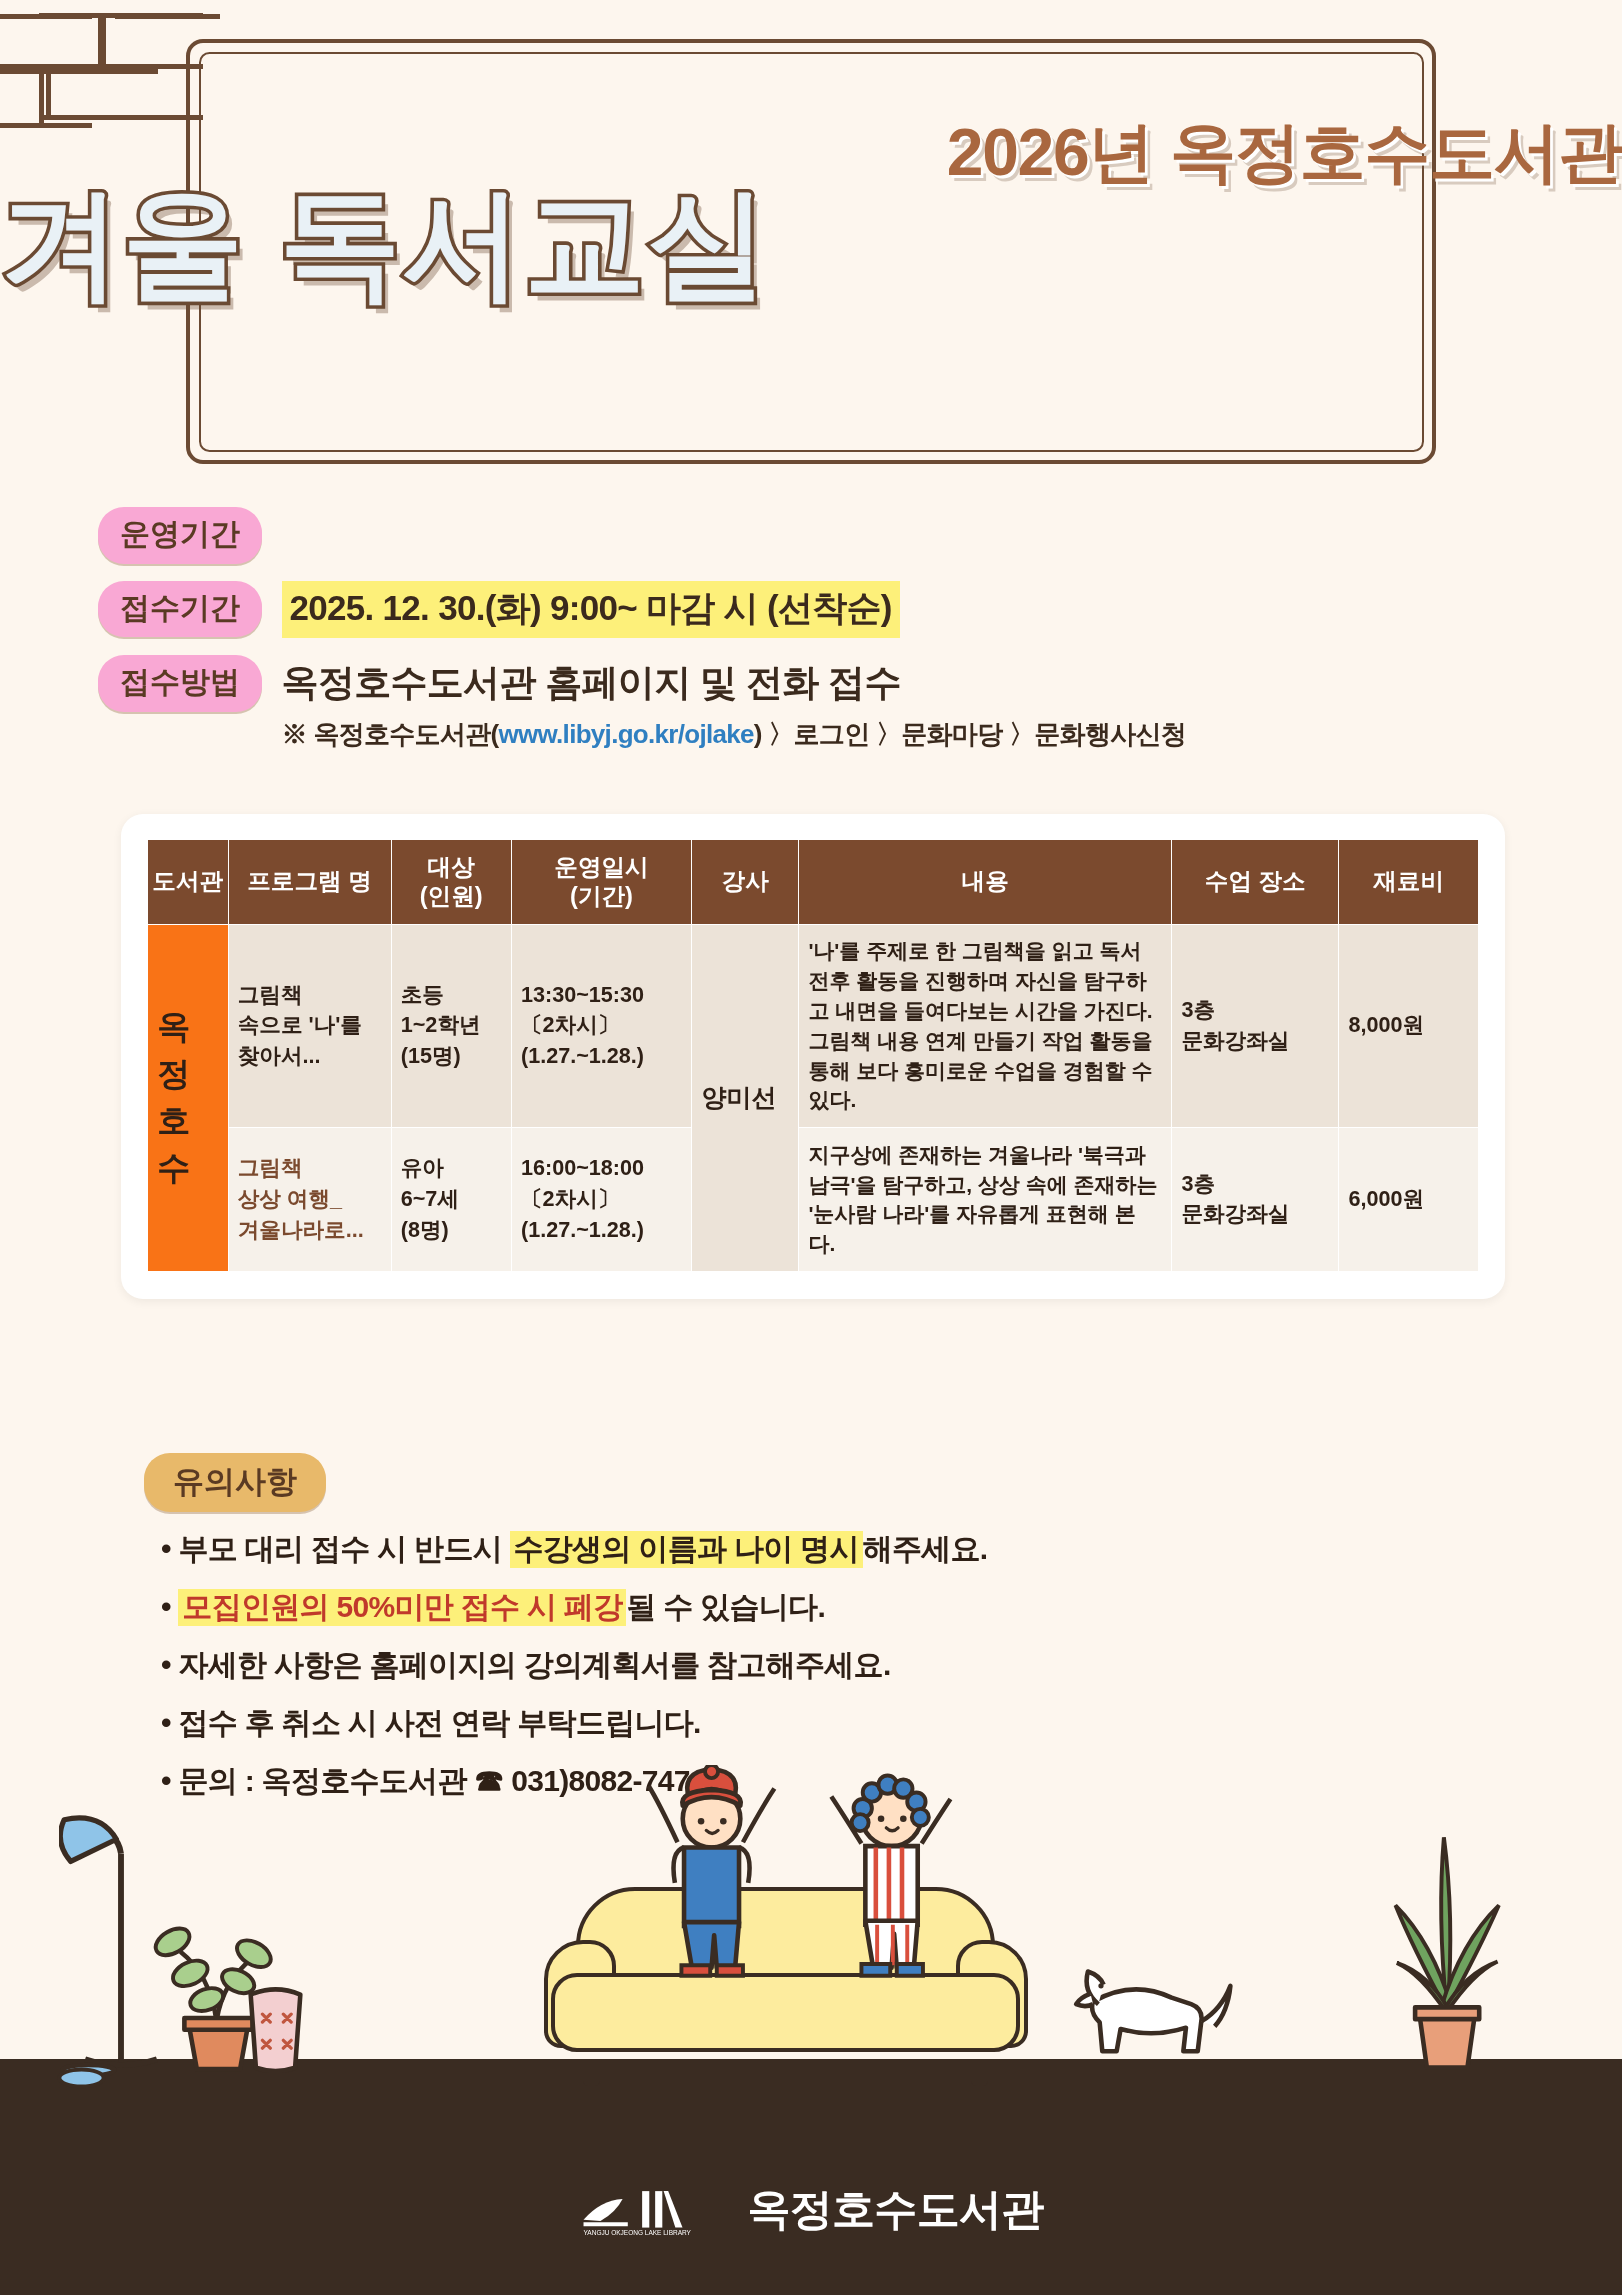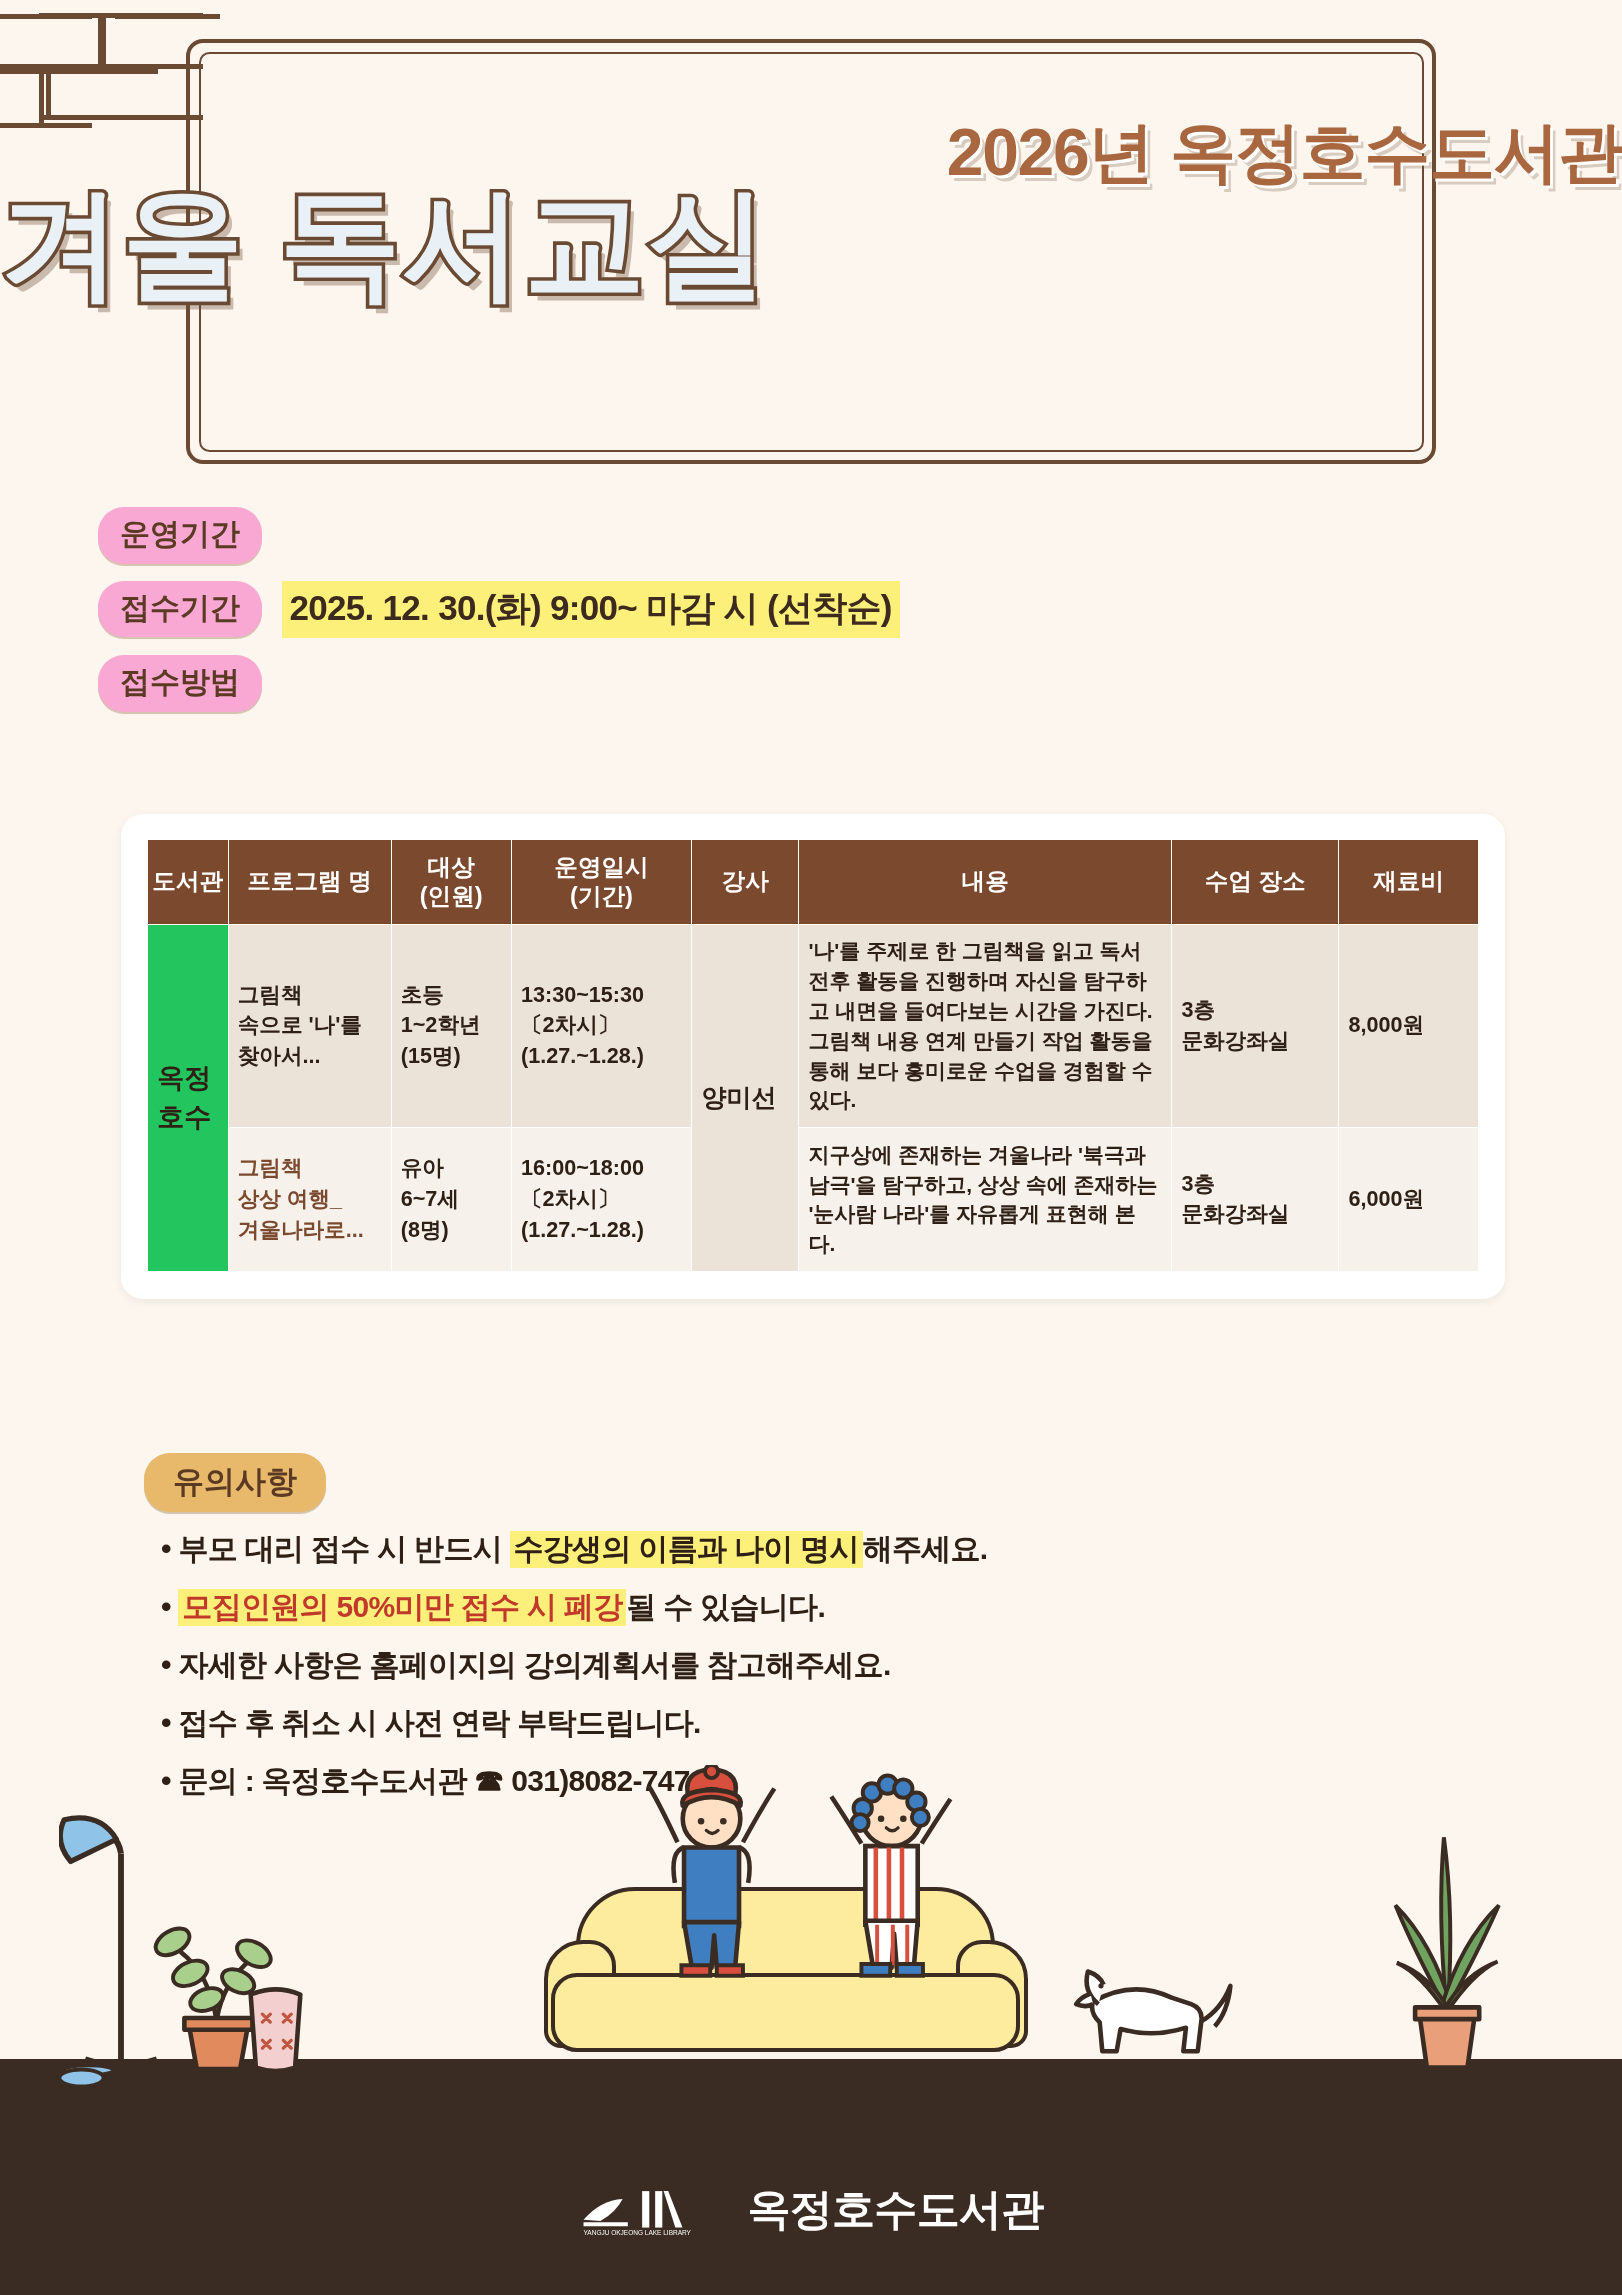--- a/index.html
+++ b/index.html
@@ -113,21 +113,21 @@
     border: 1.3px solid #ffffff;
     line-height: 1.22;
   }
   table.ptable td {
     border: 1.3px solid #ffffff;
     padding: 11.8px 9.2px;
     vertical-align: middle;
     line-height: 1.42;
     font-weight: 700;
   }
-  .c-lib { background: #22c55e; font-size: 27px; font-weight: 800; }
+  .c-lib { background: #f97316; font-size: 33px; font-weight: 800; }
   .c-a  { background: #ece3d8; }
   .c-b  { background: #f6f1ea; }
   .c-teach { background: #ece3d8; font-size: 25px; font-weight: 800; }
   .prog-brown { color: #7b4a2e; }
   .prog-dark  { color: #2f2016; }
   .content-cell { font-size: 21px; line-height: 1.5; }
 
   
   .notice { position: absolute; left: 144px; top: 1453px; width: 1374px; }
   .notice-pill {
@@ -231,20 +231,26 @@
     <span class="pill">운영기간</span>
   </div>
 
   <div class="info-row">
     <span class="pill">접수기간</span>
     <span class="info-text hl">2025. 12. 30.(화) 9:00~ 마감 시 (선착순)</span>
   </div>
 
   <div class="info-row">
     <span class="pill">접수방법</span>
+    <div class="method-block">
+      <div class="method-main">옥정호수도서관 홈페이지 및 전화 접수</div>
+      <div class="method-note">
+        <span>※ 옥정호수도서관(</span><span class="url">www.libyj.go.kr/ojlake</span><span>) 〉로그인 〉문화마당 〉문화행사신청</span>
+      </div>
+    </div>
   </div>
 </div>
 
 <div class="card">
   <table class="ptable">
     <colgroup>
       <col style="width:79px">
       <col style="width:160px">
       <col style="width:118px">
       <col style="width:177px">

